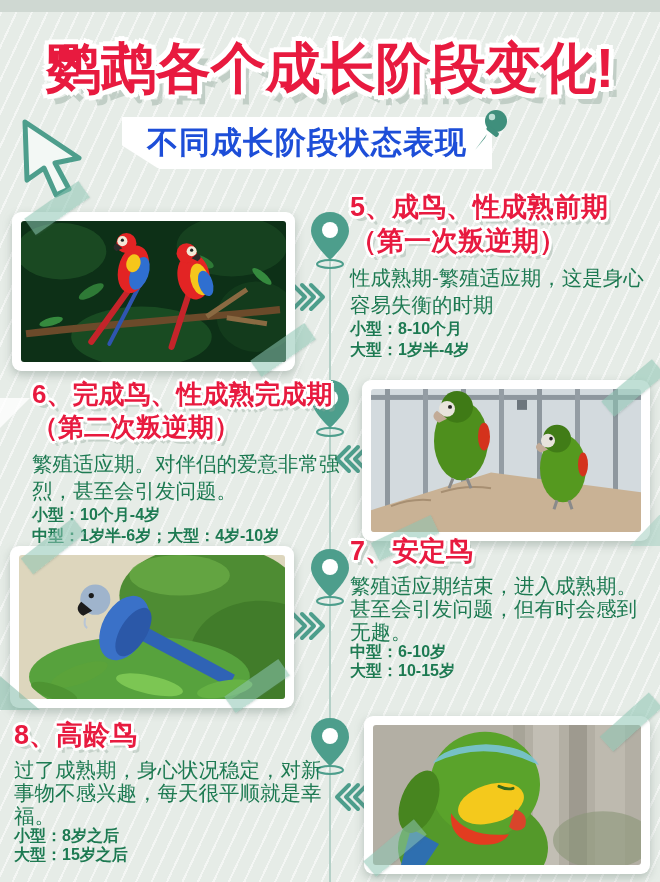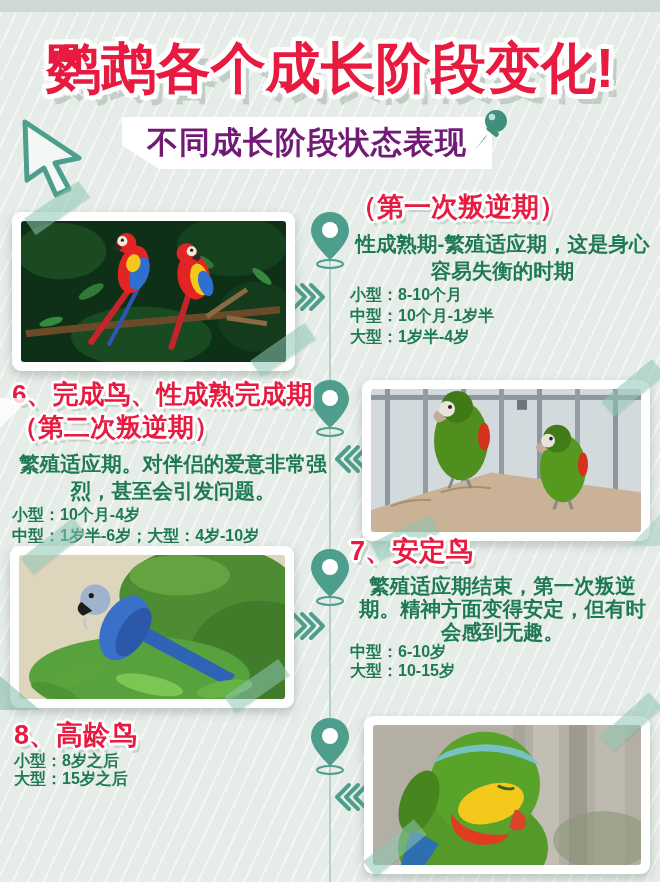--- a/index.html
+++ b/index.html
@@ -18,21 +18,21 @@
       -4px -4px 0 #fff,4px -4px 0 #fff,-4px 4px 0 #fff,4px 4px 0 #fff,
       -5px 0 0 #fff,5px 0 0 #fff,0 -5px 0 #fff,0 5px 0 #fff,
       8px 10px 0 rgba(148,170,158,.45);
   }
   .banner{
     position:absolute;left:122px;top:105px;width:370px;height:52px;
     background:#fff;box-shadow:3px 5px 8px rgba(120,140,130,.35);
     clip-path:polygon(0 0,100% 0,100% 100%,10% 100%,0 55%);
     display:flex;align-items:center;justify-content:center;
   }
-  .banner-text{color:#701a75;font-size:31px;font-weight:900;letter-spacing:1px;white-space:nowrap;}
+  .banner-text{color:#1d4ed8;font-size:31px;font-weight:900;letter-spacing:1px;white-space:nowrap;}
   .banner-fold{
     position:absolute;left:122px;top:133px;width:0;height:0;
     border-left:38px solid transparent;border-top:24px solid #ccd6cf;
   }
   
   .timeline-line{position:absolute;left:329px;top:246px;width:2px;height:636px;background:#b4d0c7;}
   .pin{position:absolute;width:44px;height:62px;}
   .chev{position:absolute;width:36px;height:34px;}
   
   .card{
@@ -43,21 +43,21 @@
   .tape{position:absolute;width:66px;height:20px;background:rgba(140,196,178,.55);box-shadow:0 1px 2px rgba(90,120,110,.2);}
   .deco-tri{position:absolute;width:0;height:0;}
   
   .section{position:absolute;}
   .sec-title{
     color:#e81a3f;font-size:27px;font-weight:900;line-height:1.26;white-space:nowrap;
     text-shadow:-2px -2px 0 #fff,2px -2px 0 #fff,-2px 2px 0 #fff,2px 2px 0 #fff,
       -3px 0 0 #fff,3px 0 0 #fff,0 -3px 0 #fff,0 3px 0 #fff,4px 5px 0 rgba(148,170,158,.4);
   }
   .sec-title.small{font-size:26px;}
-  .sec-body{color:#1d7a52;font-size:20.5px;font-weight:700;line-height:1.32;margin-top:6px;text-align:center;}
+  .sec-body{color:#1d7a52;font-size:20.5px;font-weight:400;line-height:1.32;margin-top:6px;}
   .sec-body.tight{line-height:1.13;}
   .size-line{color:#1d7a52;font-size:16px;font-weight:700;line-height:1.32;}
   .tight-block .size-line{line-height:1.13;}
 </style>
 </head>
 <body>
 
 <div class="canvas">
 
   <div class="main-title">鹦鹉各个成长阶段变化!</div>
@@ -149,28 +149,28 @@
       <circle cx="165" cy="32" r="10" fill="#e32424"></circle>
       <circle cx="170" cy="30" r="5" fill="#f2ead8"></circle>
       <circle cx="170" cy="29" r="1.6" fill="#222"></circle>
       <path d="M176 32 q6 4 0 8 l-6 -3 Z" fill="#2b2b2b"></path>
     </svg>
   </div>
   <div class="tape" style="left:24px;top:186px;transform:rotate(-35deg);"></div>
   <div class="tape" style="left:250px;top:328px;transform:rotate(-35deg);"></div>
 
   <div class="section" style="left:350px;top:178px;width:305px;">
+    <div class="sec-title">5、成鸟、性成熟前期</div>
     <div class="sec-title">（第一次叛逆期）</div>
     <div class="sec-body">性成熟期-繁殖适应期，这是身心容易失衡的时期</div>
     <div class="size-line">小型：8-10个月</div>
-    <div class="size-line">中型：10个月-1岁半</div>
     <div class="size-line">大型：1岁半-4岁</div>
   </div>
 
-  <div class="section" style="left:12px;top:366px;width:330px;">
+  <div class="section" style="left:32px;top:366px;width:330px;">
     <div class="sec-title small">6、完成鸟、性成熟完成期</div>
     <div class="sec-title small">（第二次叛逆期）</div>
     <div class="sec-body" style="width:322px;">繁殖适应期。对伴侣的爱意非常强烈，甚至会引发问题。</div>
     <div class="size-line">小型：10个月-4岁</div>
     <div class="size-line">中型：1岁半-6岁；大型：4岁-10岁</div>
   </div>
 
   <div class="card" style="left:362px;top:368px;width:288px;height:161px;">
     <svg viewBox="0 0 270 144" preserveAspectRatio="none">
       <rect width="270" height="144" fill="#d3dade"></rect>
@@ -228,27 +228,28 @@
       <ellipse cx="130" cy="128" rx="34" ry="9" fill="#7cc653" transform="rotate(12 130 128)"></ellipse>
       <ellipse cx="205" cy="132" rx="28" ry="8" fill="#66b244" transform="rotate(-10 205 132)"></ellipse>
       <ellipse cx="35" cy="135" rx="24" ry="7" fill="#4e9432" transform="rotate(18 35 135)"></ellipse>
     </svg>
   </div>
   <div class="tape" style="left:20px;top:524px;transform:rotate(-38deg);"></div>
   <div class="tape" style="left:224px;top:664px;transform:rotate(-35deg);"></div>
 
   <div class="section tight-block" style="left:350px;top:522px;width:305px;">
     <div class="sec-title">7、安定鸟</div>
-    <div class="sec-body tight">繁殖适应期结束，第一次叛逆期。精神方面变得安定，但有时会感到无趣。</div>
+    <div class="sec-body tight">繁殖适应期结束，进入成熟期。甚至会引发问题，但有时会感到无趣。</div>
     <div class="size-line">中型：6-10岁</div>
     <div class="size-line">大型：10-15岁</div>
   </div>
 
   <div class="section tight-block" style="left:14px;top:706px;width:322px;">
     <div class="sec-title">8、高龄鸟</div>
+    <div class="sec-body tight">过了成熟期，身心状况稳定，对新事物不感兴趣，每天很平顺就是幸福。</div>
     <div class="size-line">小型：8岁之后</div>
     <div class="size-line">大型：15岁之后</div>
   </div>
 
   <div class="card" style="left:364px;top:704px;width:286px;height:158px;">
     <svg viewBox="0 0 268 146" preserveAspectRatio="none">
       <rect width="268" height="146" fill="#b3afa4"></rect>
       <rect x="160" y="0" width="26" height="146" fill="#c5c2b8" opacity=".8"></rect>
       <rect x="196" y="0" width="18" height="146" fill="#98958a" opacity=".8"></rect>
       <rect x="222" y="0" width="30" height="146" fill="#c0bdb2" opacity=".8"></rect>

